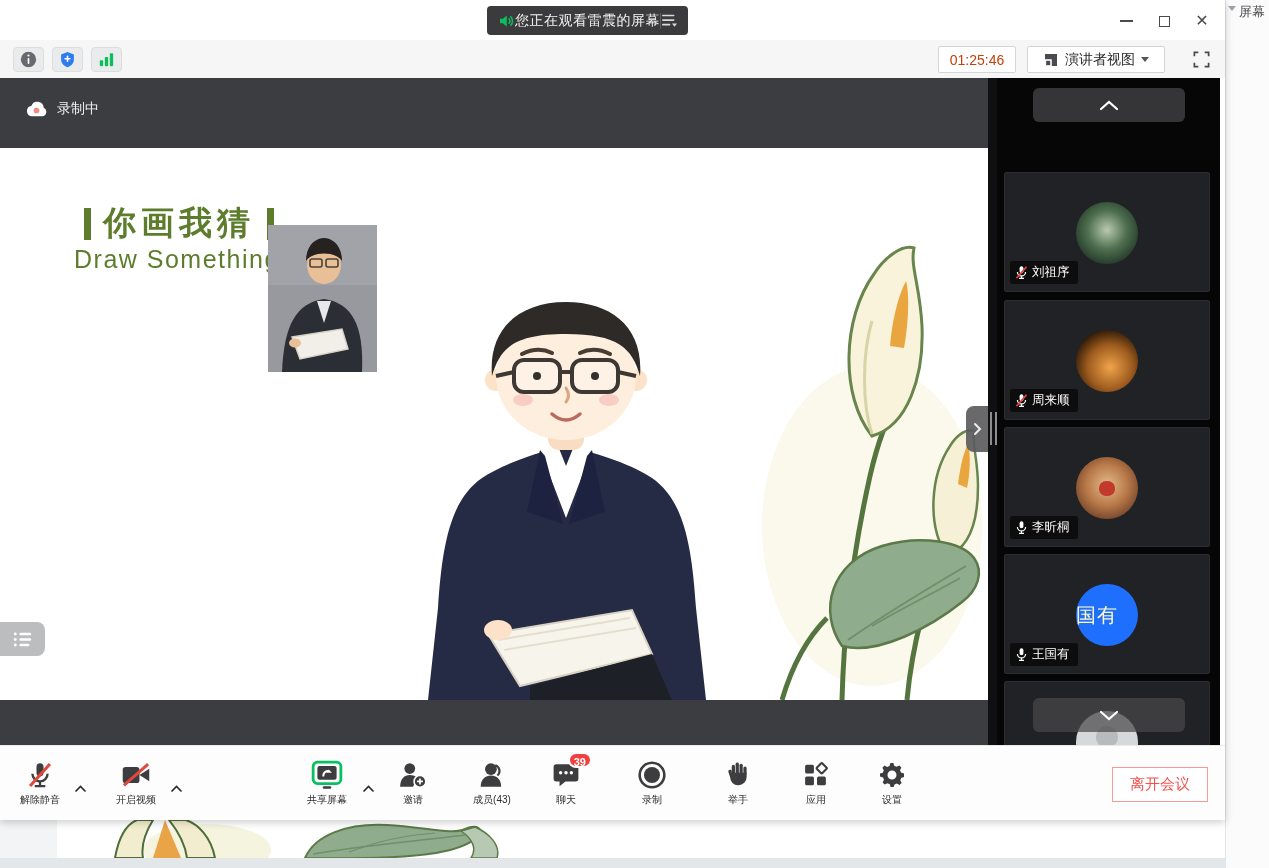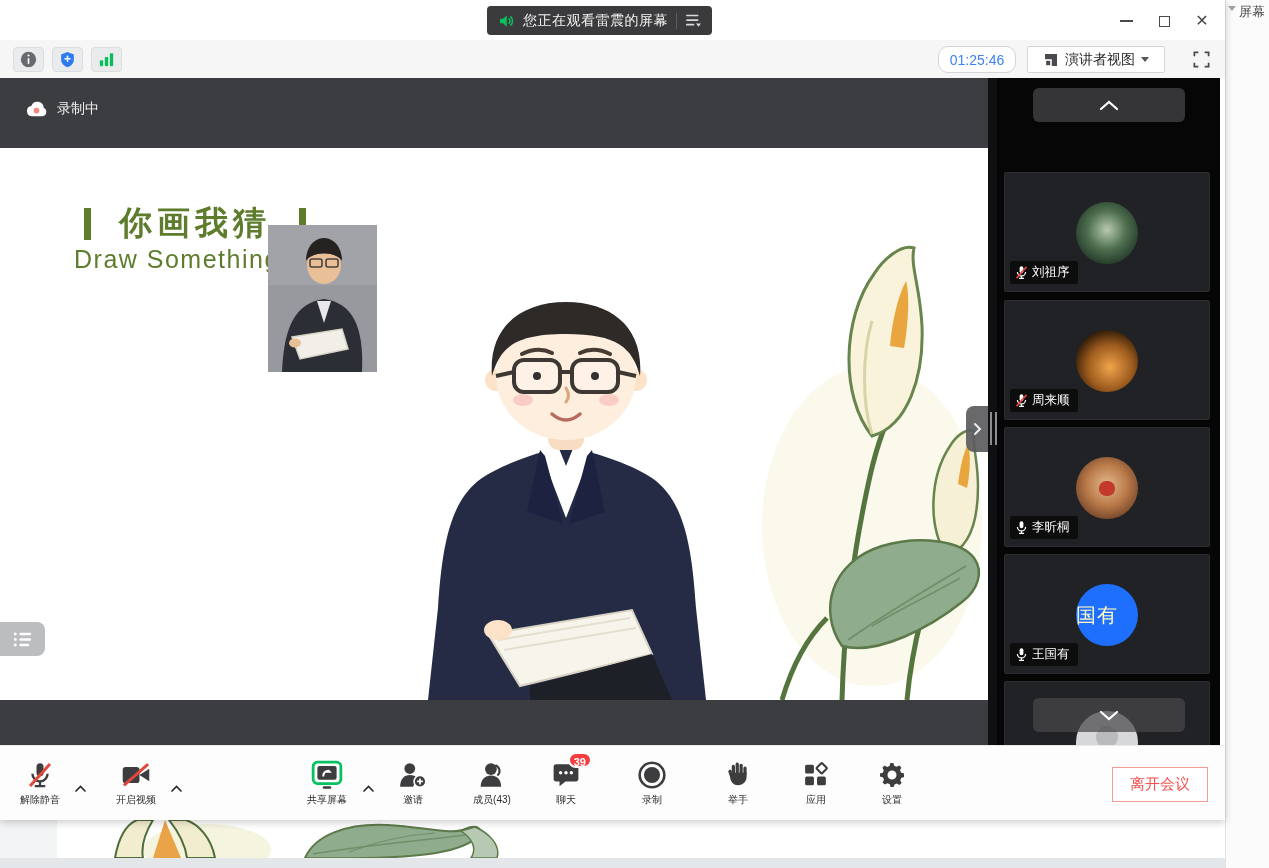--- a/index.html
+++ b/index.html
@@ -15,44 +15,44 @@
   .bg-bottom { left:0; top:820px; width:1225px; height:48px; background:#fff; }
   .bg-bottom .pad-left { position:absolute; left:0; top:0; width:57px; height:48px; background:#f3f4f5; }
   .bg-bottom .gray-bar { position:absolute; left:0; top:38px; width:1225px; height:10px; background:#e4e7ea; }
 
   
   .window { left:0; top:0; width:1225px; height:820px; background:#fff; box-shadow:0 2px 8px rgba(0,0,0,.22); }
 
   
   .titlebar { position:absolute; left:0; top:0; width:1225px; height:40px; background:#fff; }
   .banner { position:absolute; left:487px; top:6px; height:29px; display:inline-flex; align-items:center;
-    background:#3b3b3d; border-radius:4px; padding:0 10px; gap:8px; }
+    background:#3b3b3d; border-radius:4px; padding:0 10px; gap:0; }
   .banner-text { color:#f2f2f2; font-size:14px; letter-spacing:.5px; }
   .banner-divider { width:1px; height:16px; background:#5d5d5f; }
   .winbtn { position:absolute; top:10px; width:26px; height:22px; display:flex; align-items:center; justify-content:center; }
   .glyph-min { width:13px; height:2px; background:#4a4a4c; }
   .glyph-max { width:11px; height:11px; border:1.6px solid #4a4a4c; }
   .glyph-close { font-size:16px; color:#4a4a4c; line-height:1; }
 
   
   .toolbar-top { position:absolute; left:0; top:40px; width:1225px; height:38px; background:#f6f6f7; }
   .tt-btn { position:absolute; top:7px; width:31px; height:25px; background:#eaebec; border:1px solid #dcdddf; border-radius:4px;
     display:flex; align-items:center; justify-content:center; }
-  .timer-box { position:absolute; left:938px; top:6px; width:78px; height:27px; background:#fff; border:1px solid #d4d5d7; border-radius:10px;
-    display:flex; align-items:center; justify-content:center; font-size:14px; color:#3b82f6; }
+  .timer-box { position:absolute; left:938px; top:6px; width:78px; height:27px; background:#fff; border:1px solid #d4d5d7; border-radius:2px;
+    display:flex; align-items:center; justify-content:center; font-size:14px; color:#c2410c; }
   .view-box { position:absolute; left:1027px; top:6px; width:138px; height:27px; background:#fff; border:1px solid #d4d5d7; border-radius:2px;
     display:flex; align-items:center; justify-content:center; gap:6px; font-size:14px; color:#2a2a2c; }
   .view-caret { width:0; height:0; border-left:4px solid transparent; border-right:4px solid transparent; border-top:5px solid #55565a; }
   .fs-btn { position:absolute; left:1186px; top:5px; width:30px; height:29px; display:flex; align-items:center; justify-content:center; }
 
   
   .stage { position:absolute; left:0; top:78px; width:988px; height:667px; background:#3b3d40; }
   .rec { position:absolute; left:26px; top:22px; display:flex; align-items:center; gap:10px; color:#f0f0f0; font-size:14px; }
   .slide { position:absolute; left:0; top:70px; width:988px; height:552px; background:#fff; overflow:hidden; }
-  .title-cn { position:absolute; left:84px; top:53px; display:flex; align-items:center; gap:28px; color:#5d7d2d; }
+  .title-cn { position:absolute; left:84px; top:53px; display:flex; align-items:center; gap:12px; color:#5d7d2d; }
   .title-cn .bar { width:7px; height:32px; background:#5d7d2d; }
   .title-cn .txt { font-size:33px; font-weight:bold; letter-spacing:5px; }
   .title-en { position:absolute; left:74px; top:97px; font-size:25px; color:#5d7d2d; letter-spacing:1.5px; }
   .photo { position:absolute; left:268px; top:77px; width:109px; height:147px; }
   .cartoon { position:absolute; left:380px; top:130px; width:372px; height:422px; }
   .lilies { position:absolute; left:722px; top:78px; width:266px; height:474px; }
   .list-fab { position:absolute; left:0; top:544px; width:45px; height:34px; background:#bcbdbf; border-radius:0 8px 8px 0;
     display:flex; align-items:center; justify-content:center; }
   
 

